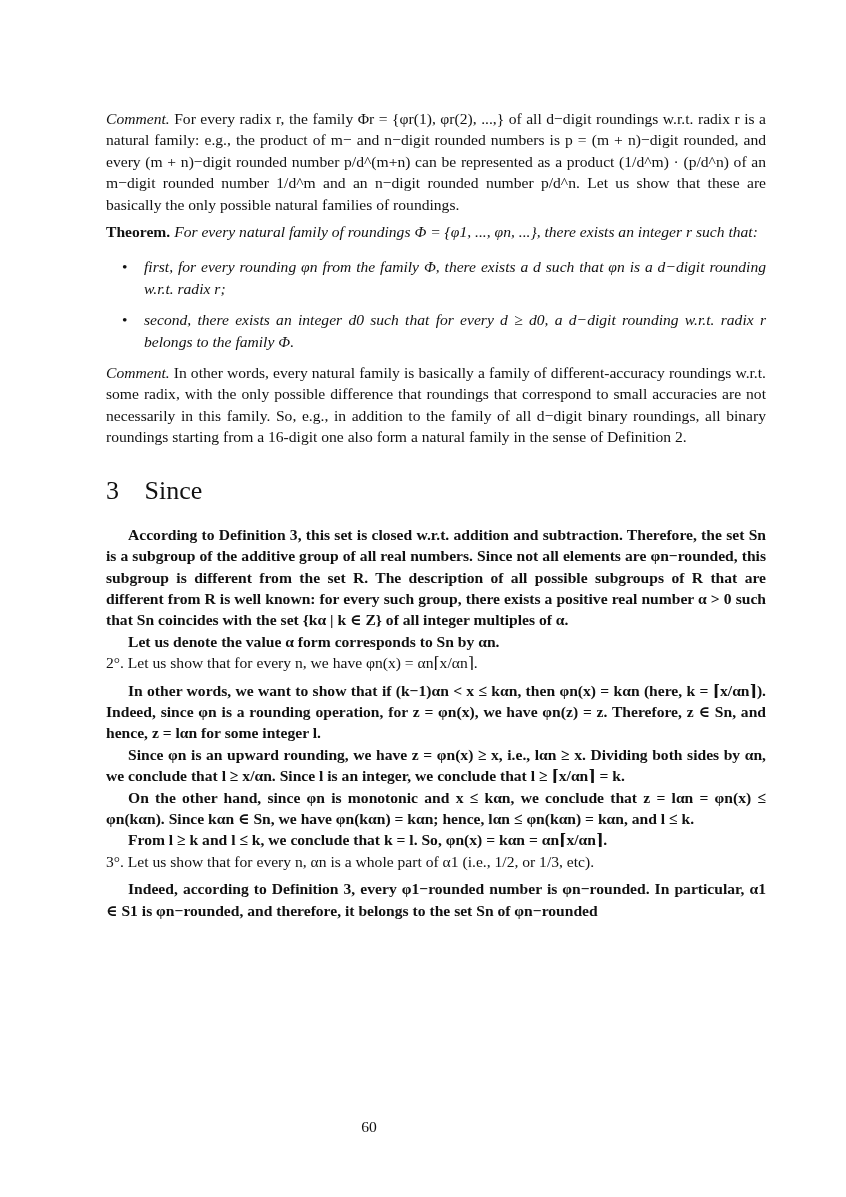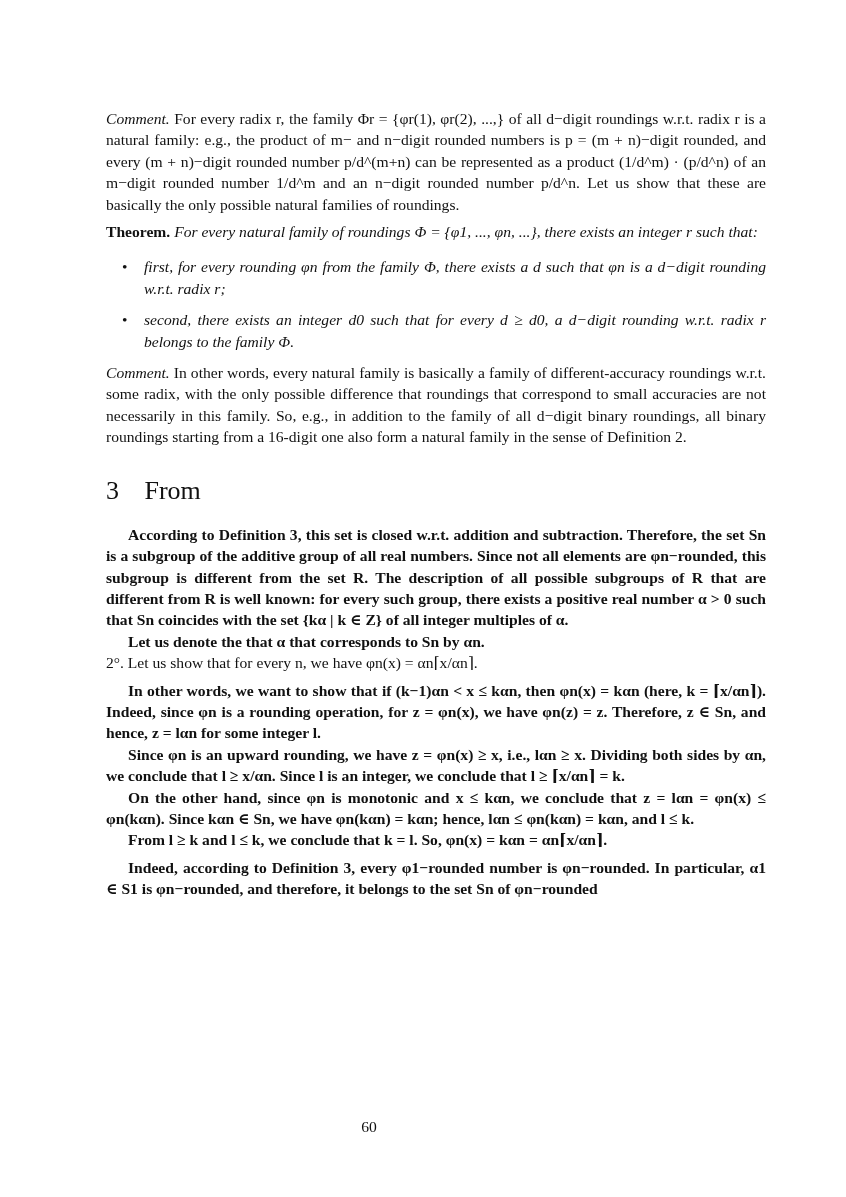--- a/index.html
+++ b/index.html
@@ -27,25 +27,26 @@
 
   <p class="gap"><b>Theorem.</b><span class="it"> For every natural family of roundings Φ = {φ1, ..., φn, ...}, there exists an integer r such that:</span></p>
 
   <ul>
     <li class="it">first, for every rounding φn from the family Φ, there exists a d such that φn is a d−digit rounding w.r.t. radix r;</li>
     <li class="it">second, there exists an integer d0 such that for every d ≥ d0, a d−digit rounding w.r.t. radix r belongs to the family Φ.</li>
   </ul>
 
   <p class="bigap"><em>Comment.</em><span> In other words, every natural family is basically a family of different-accuracy roundings w.r.t. some radix, with the only possible difference that roundings that correspond to small accuracies are not necessarily in this family. So, e.g., in addition to the family of all d−digit binary roundings, all binary roundings starting from a 16-digit one also form a natural family in the sense of Definition 2.</span></p>
 
-  <h2><span class="num">3</span> <span>From</span></h2>
+  <h2><span class="num">3</span> <span>Since</span></h2>
 
   <p class="indent gap">According to Definition 3, this set is closed w.r.t. addition and subtraction. Therefore, the set Sn is a subgroup of the additive group of all real numbers. Since not all elements are φn−rounded, this subgroup is different from the set R. The description of all possible subgroups of R that are different from R is well known: for every such group, there exists a positive real number α &gt; 0 such that Sn coincides with the set {kα | k ∈ Z} of all integer multiples of α.</p>
-  <p class="indent">Let us denote the that α that corresponds to Sn by αn.</p>
+  <p class="indent">Let us denote the value α form corresponds to Sn by αn.</p>
   <p>2°. Let us show that for every n, we have φn(x) = αn⌈x/αn⌉.</p>
   <p class="indent gap">In other words, we want to show that if (k−1)αn &lt; x ≤ kαn, then φn(x) = kαn (here, k = ⌈x/αn⌉). Indeed, since φn is a rounding operation, for z = φn(x), we have φn(z) = z. Therefore, z ∈ Sn, and hence, z = lαn for some integer l.</p>
   <p class="indent">Since φn is an upward rounding, we have z = φn(x) ≥ x, i.e., lαn ≥ x. Dividing both sides by αn, we conclude that l ≥ x/αn. Since l is an integer, we conclude that l ≥ ⌈x/αn⌉ = k.</p>
   <p class="indent">On the other hand, since φn is monotonic and x ≤ kαn, we conclude that z = lαn = φn(x) ≤ φn(kαn). Since kαn ∈ Sn, we have φn(kαn) = kαn; hence, lαn ≤ φn(kαn) = kαn, and l ≤ k.</p>
   <p class="indent">From l ≥ k and l ≤ k, we conclude that k = l. So, φn(x) = kαn = αn⌈x/αn⌉.</p>
+  <p>3°. Let us show that for every n, αn is a whole part of α1 (i.e., 1/2, or 1/3, etc).</p>
   <p class="indent gap">Indeed, according to Definition 3, every φ1−rounded number is φn−rounded. In particular, α1 ∈ S1 is φn−rounded, and therefore, it belongs to the set Sn of φn−rounded</p>
 </div>
 
 <div class="pagenum">60</div>
 
 </body></html>

